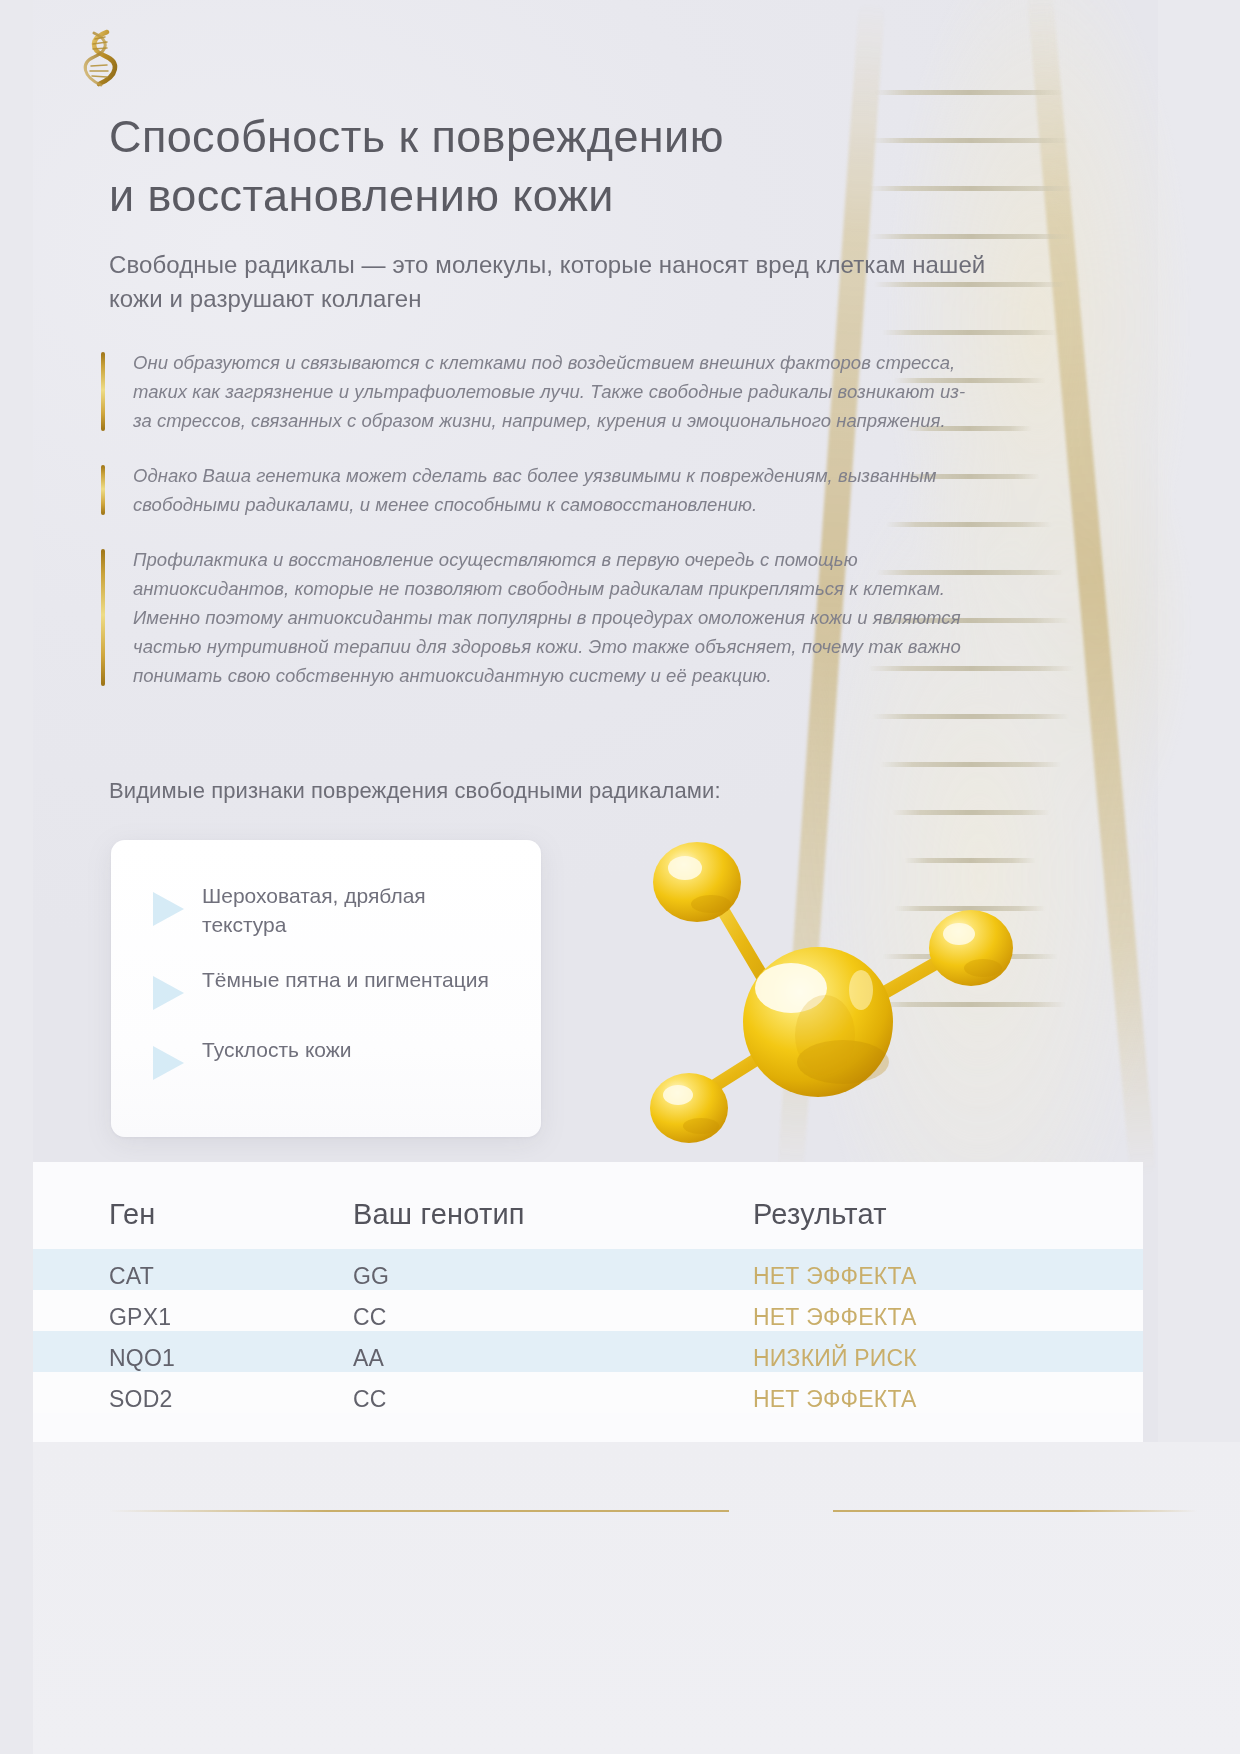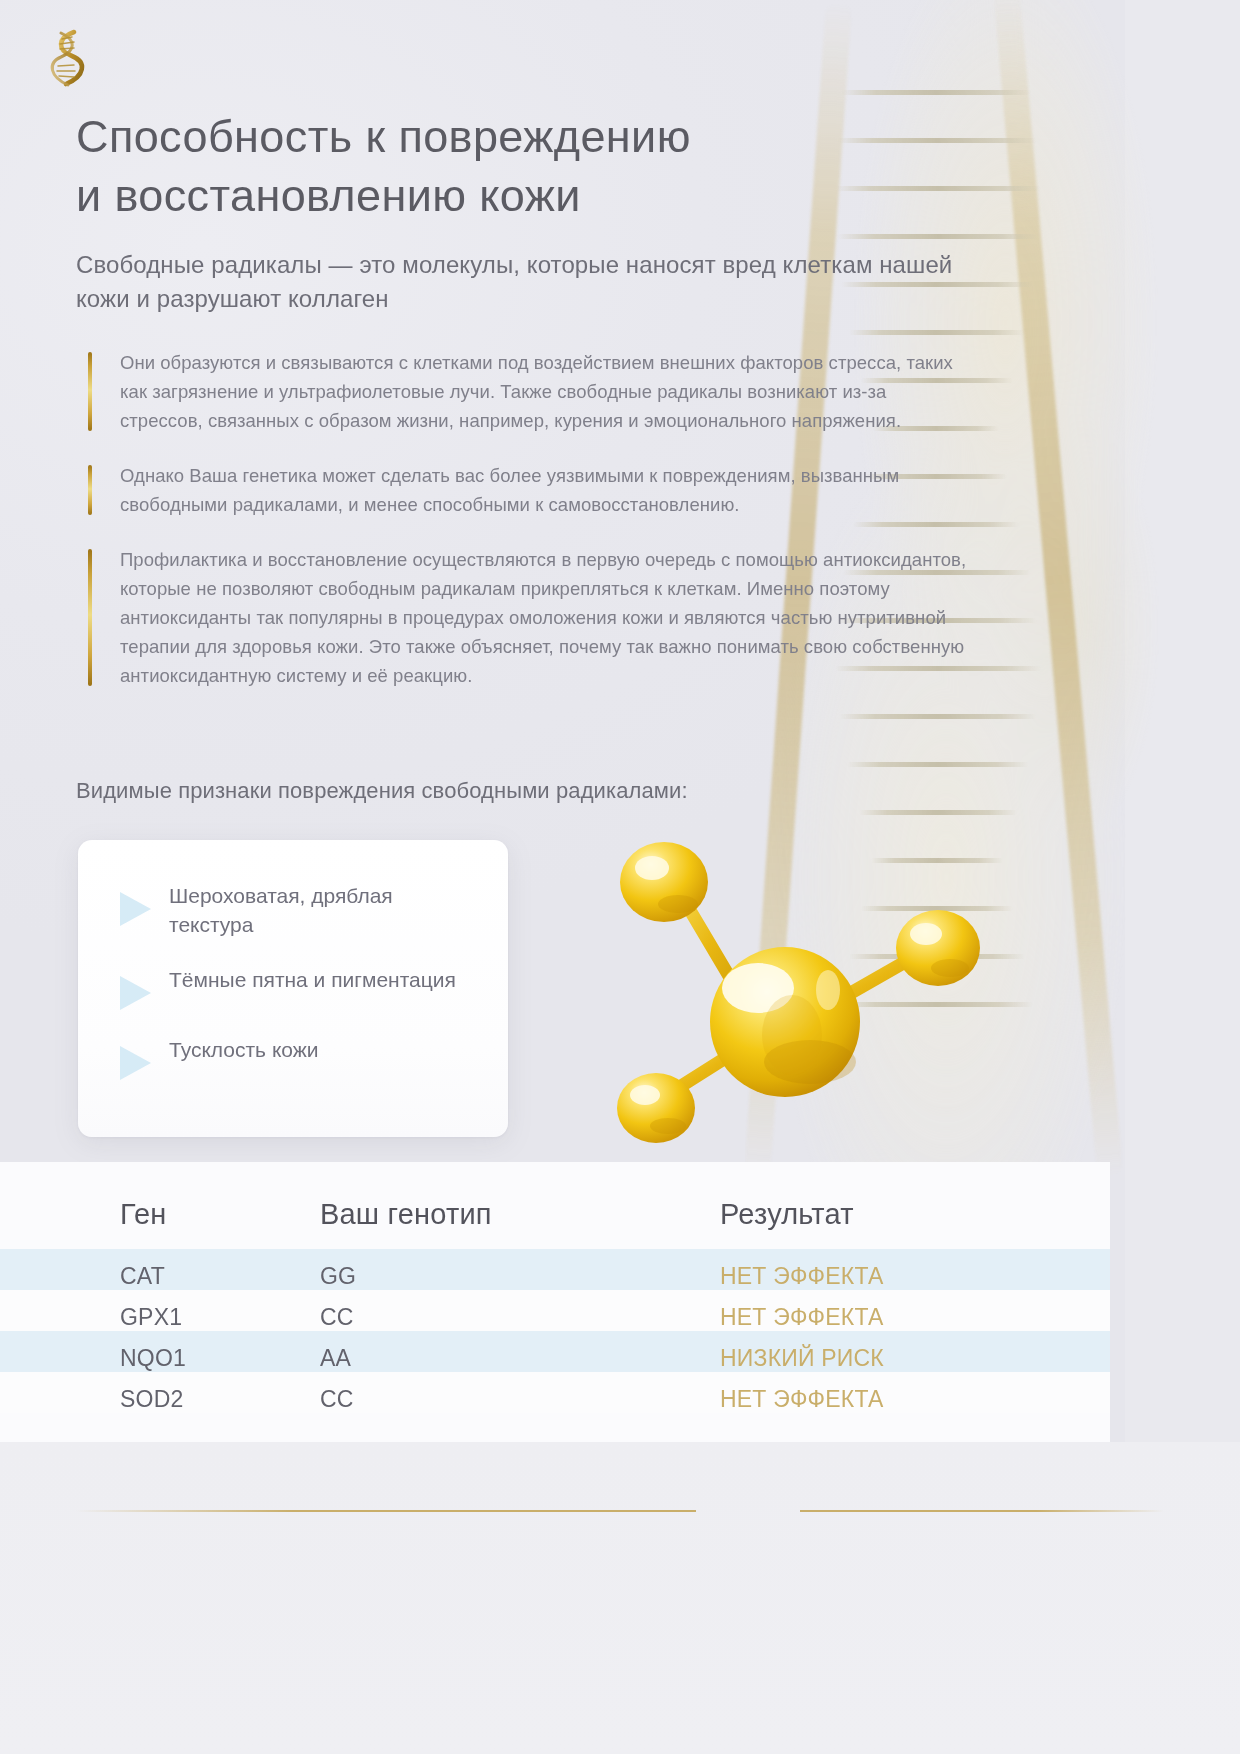--- a/index.html
+++ b/index.html
@@ -6,21 +6,21 @@
   html,body { width:1240px; height:1754px; }
   body {
     font-family:"Liberation Sans", sans-serif;
     background:#e9e9ee;
     position:relative;
     overflow:hidden;
     -webkit-font-smoothing:antialiased;
   }
 
   
-  .page { position:absolute; inset:0; width:1125px; height:1754px; }
+  .page { position:absolute; inset:0; width:1125px; height:1754px;margin-left:33px; }
 
   
   .bg-wash {
     position:absolute; inset:0;
     background:
       radial-gradient(ellipse 900px 700px at 18% 14%, #ededf2 0%, #e8e8ee 55%, #e6e6ec 100%),
       linear-gradient(160deg,#ececf1 0%, #e7e7ed 45%, #e9e9ef 100%);
   }
 
   
@@ -62,21 +62,21 @@
     font-size:45px; line-height:1.30; font-weight:300;
     color:#5b5b63; letter-spacing:.4px;
   }
   .h1 .l2 { display:block; }
   .lede {
     position:absolute; left:76px; top:248px; width:880px;
     font-size:24px; line-height:1.42; font-weight:300;
     color:#6e6e78; letter-spacing:.1px;
   }
 
-  .blocks { position:absolute; left:88px; top:348px; width:880px; }
+  .blocks { position:absolute; left:68px; top:348px; width:880px;font-style:italic; }
   .block { position:relative; padding-left:32px; margin-bottom:26px; }
   .block:last-child { margin-bottom:0; }
   .bar {
     position:absolute; left:0; top:4px; bottom:4px; width:4px; border-radius:2px;
     background:linear-gradient(180deg,#9e7518 0%,#c9a23a 18%,#eedc86 48%,#cfa63d 78%,#9c7316 100%);
   }
   .block p {
     font-size:18.5px; line-height:1.57; font-weight:300;
     color:#80808b; letter-spacing:.05px;
   }
@@ -112,21 +112,21 @@
 
   
   .table-wrap {
     position:absolute; left:0; top:1162px; width:1110px; height:280px;
     background:#fbfbfd;
   }
   .t-head { display:flex; padding:36px 0 18px 0; }
   .t-head div {
     font-size:29px; font-weight:300; color:#53535c; letter-spacing:.2px;
   }
-  .c1 { width:320px; padding-left:120px; }
+  .c1 { width:320px; padding-left:76px; }
   .c2 { width:400px; }
   .c3 { flex:1; }
   .t-row { display:flex; align-items:flex-end; height:41px; }
   .t-row.alt { background:#e3eff7; }
   .t-row.plain { background:#fcfcfd; }
   .t-row div { font-size:23px; font-weight:300; letter-spacing:.2px; }
   .t-row .c1, .t-row .c2 { color:#62626c; }
   .t-row .c3 { color:#c9ae6a; }
 
   

